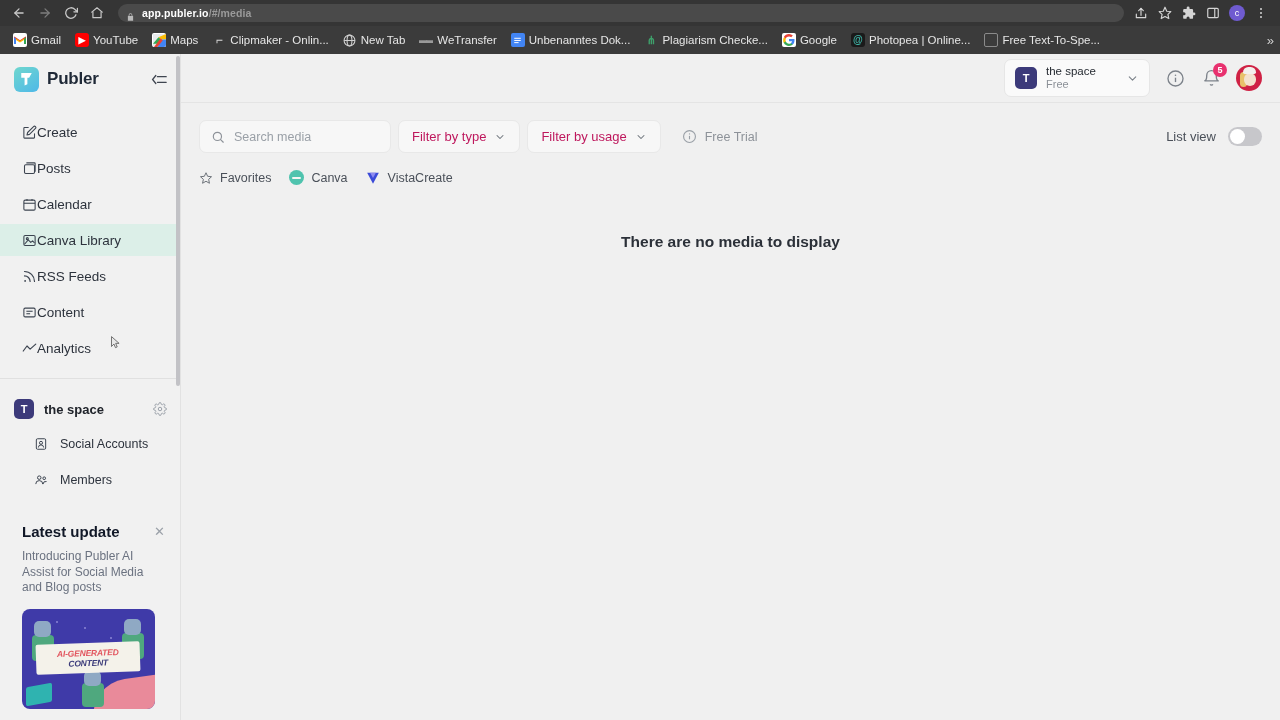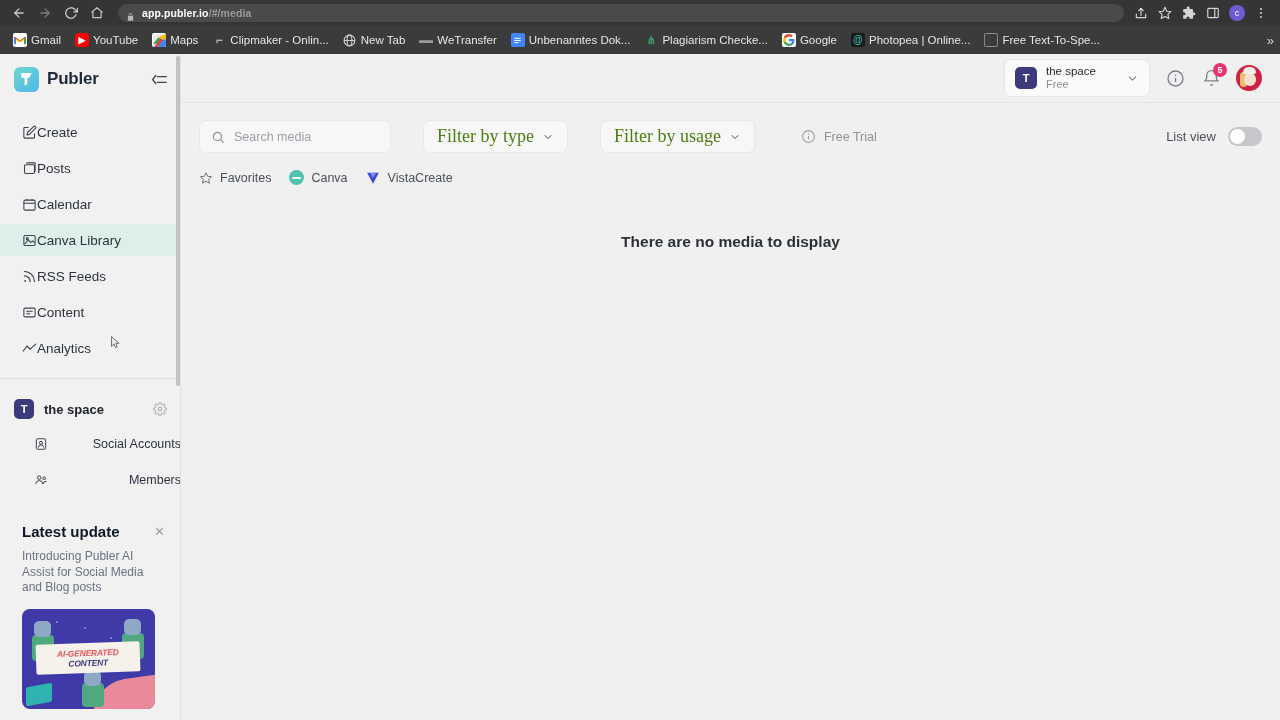--- a/index.html
+++ b/index.html
@@ -94,21 +94,21 @@
 
   .workspace-row { height: 40px; display: flex; align-items: center; padding: 0 14px; margin-top: 10px; }
   .ws-badge {
     width: 20px; height: 20px; border-radius: 5px; background: #3c3a7a; color:#fff;
     font-size: 11px; font-weight: bold; display: flex; align-items: center; justify-content: center;
     flex: 0 0 20px; margin-right: 10px;
   }
   .ws-name { font-size: 13px; font-weight: bold; color: #20242b; }
   .ws-gear { margin-left: auto; color: #9aa0a8; display:flex; }
 
-  .sub-item { height: 30px; display: flex; align-items: center; padding-left: 34px; gap: 12px; margin-bottom: 6px; justify-content: space-between;}
+  .sub-item { height: 30px; display: flex; align-items: center; padding-left: 34px; gap: 12px; margin-bottom: 6px;}
   .sub-item .nav-ico { width: 14px; height: 14px; flex: 0 0 14px; color: #3c4450; display:flex; align-items:center;}
   .sub-item .nav-label { font-size: 12.5px; color: #2d333d; }
 
   .update-card { margin-top: 22px; padding: 0 16px 0 22px; }
   .update-head { display: flex; align-items: center; }
   .update-title { font-size: 15px; font-weight: bold; color: #111827; }
   .update-close { margin-left: auto; color: #9aa0a8; font-size: 13px; line-height: 1; }
   .update-body { font-size: 12px; color: #6b7280; line-height: 15.6px; margin-top: 9px; max-width: 128px;}
 
   .update-img {
@@ -162,36 +162,36 @@
   }
   .avatar {
     width: 26px; height: 26px; border-radius: 50%; flex: 0 0 26px; overflow: hidden; position: relative;
     background: #cf2144;
   }
   .av-hat { position: absolute; left: 7px; top: 2px; width: 13px; height: 7px; background: #f2f0ec; border-radius: 6px 6px 2px 2px; }
   .av-face { position: absolute; left: 8px; top: 8px; width: 12px; height: 13px; background: #f3e2ce; border-radius: 6px; }
   .av-hair { position: absolute; left: 4px; top: 7px; width: 7px; height: 15px; background: #e8c16a; border-radius: 4px; }
 
   
-  .toolbar { padding: 17px 0 0 18px; display: flex; gap: 32px; }
+  .toolbar { padding: 17px 0 0 18px; display: flex; gap: 7px; }
   .search-box {
     width: 192px; height: 33px; background: #f7f7f7; border: 1px solid #e8e8e8; border-radius: 7px;
     display: flex; align-items: center; padding: 0 11px; gap: 9px;
   }
   .search-box .ico { color: #8d9299; display: flex; }
   .search-box input {
     border: none; outline: none; background: transparent; font-size: 12.5px; color: #494f57;
     font-family: "Liberation Sans", sans-serif; width: 100%;
   }
   .search-box input::placeholder { color: #9aa0a7; }
   .filter-btn {
     height: 33px; background: #f7f7f7; border: 1px solid #e8e8e8; border-radius: 7px;
     display: flex; align-items: center; padding: 0 13px; gap: 8px;
   }
-  .filter-btn .lbl { font-size: 18px; color: #4d7c0f; font-family: Liberation Serif, serif; }
+  .filter-btn .lbl { font-size: 13px; color: #be185d; }
   .filter-btn .caret { color: #6d737b; display: flex; }
   .trial { display: flex; align-items: center; gap: 8px; margin-left: 14px; }
   .trial .lbl { font-size: 12.5px; color: #8d9299; }
   .trial .ico { color: #9aa0a7; display: flex; }
 
   .listview { margin-left: auto; margin-right: 18px; display: flex; align-items: center; gap: 12px; }
   .listview .lbl { font-size: 13px; color: #4a5059; }
   .toggle {
     width: 34px; height: 19px; border-radius: 10px; background: #c7c7cb; position: relative; flex: 0 0 34px;
   }

